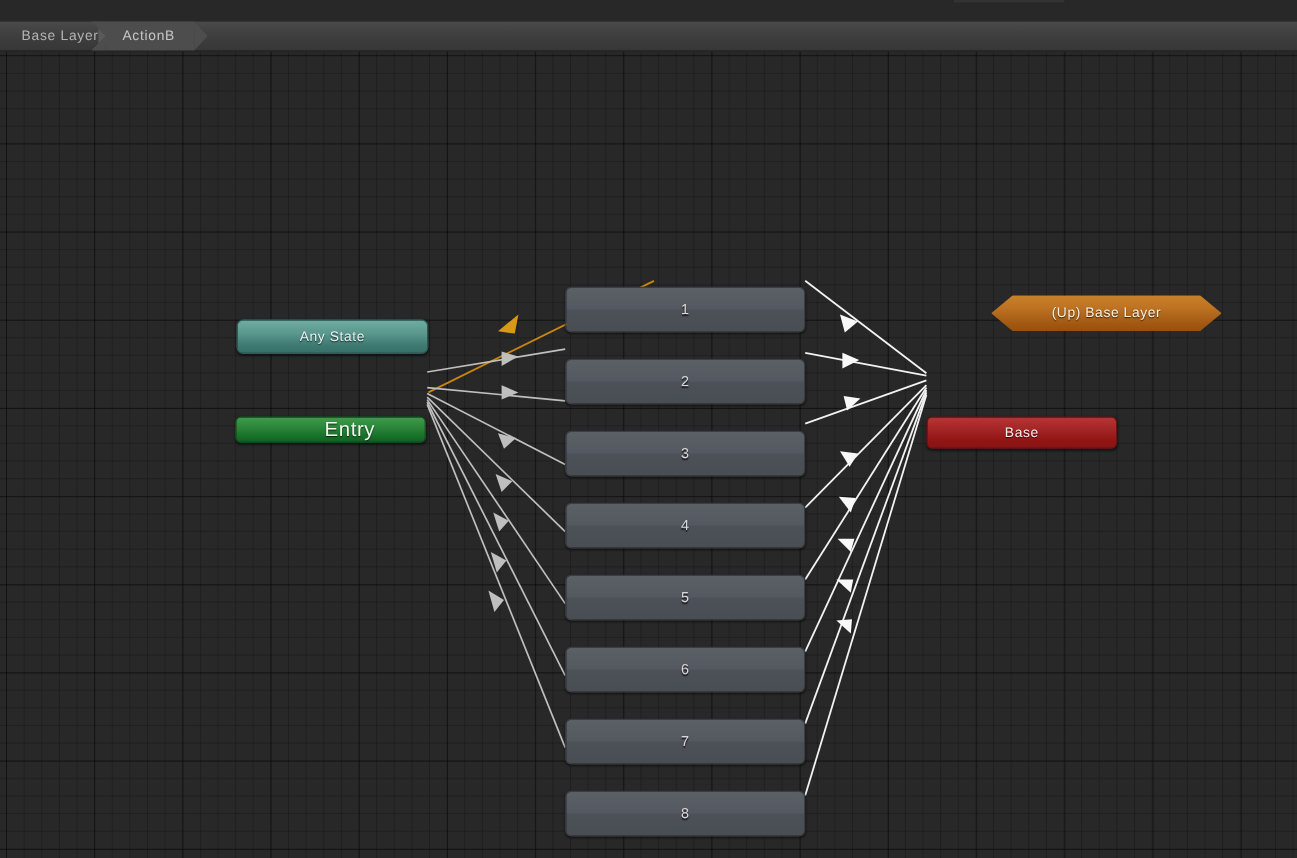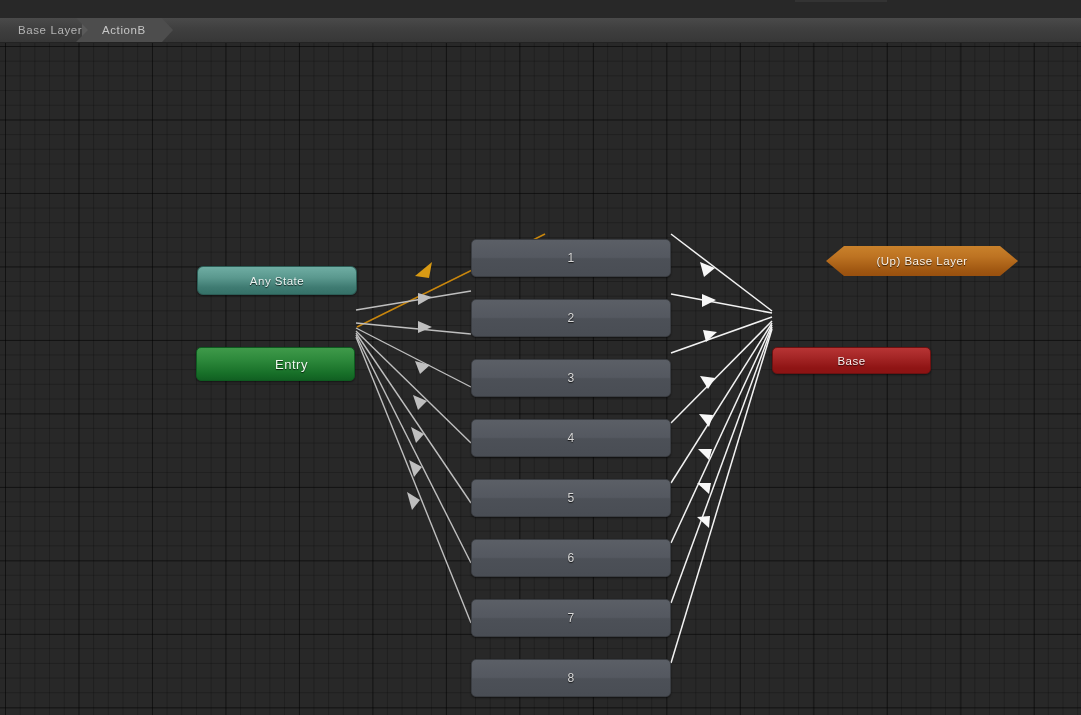--- a/index.html
+++ b/index.html
@@ -148,26 +148,26 @@
     border-radius: 6px;
     background: linear-gradient(to bottom, #6fada3 0%, #5a988e 40%, #3f7b72 75%, #357168 100%);
     border: 1px solid #2c5d56;
     box-shadow: 0 1px 2px rgba(0,0,0,0.5);
     font-size: 11.5px;
     color: #eaf4f2;
     margin-top: 20px;
   }
   .node-entry {
     left: 196px; top: 304px;
-    width: 159px; height: 34px;
+    width: 159px; height: 22px;
     border-radius: 5px;
     background: linear-gradient(to bottom, #3f9a4a 0%, #2e8a3c 35%, #176f28 80%, #116022 100%);
     border: 1px solid #0e5a20;
     box-shadow: 0 1px 2px rgba(0,0,0,0.5);
-    font-size: 13px;
+    font-size: 17px;
     color: #eefaef;
     padding-left: 32px;
   }
   .node-exit {
     left: 772px; top: 304px;
     width: 159px; height: 27px;
     border-radius: 5px;
     background: linear-gradient(to bottom, #b73434 0%, #a62727 35%, #8f1414 80%, #8c1414 100%);
     border: 1px solid #6e1111;
     box-shadow: 0 1px 2px rgba(0,0,0,0.5);

